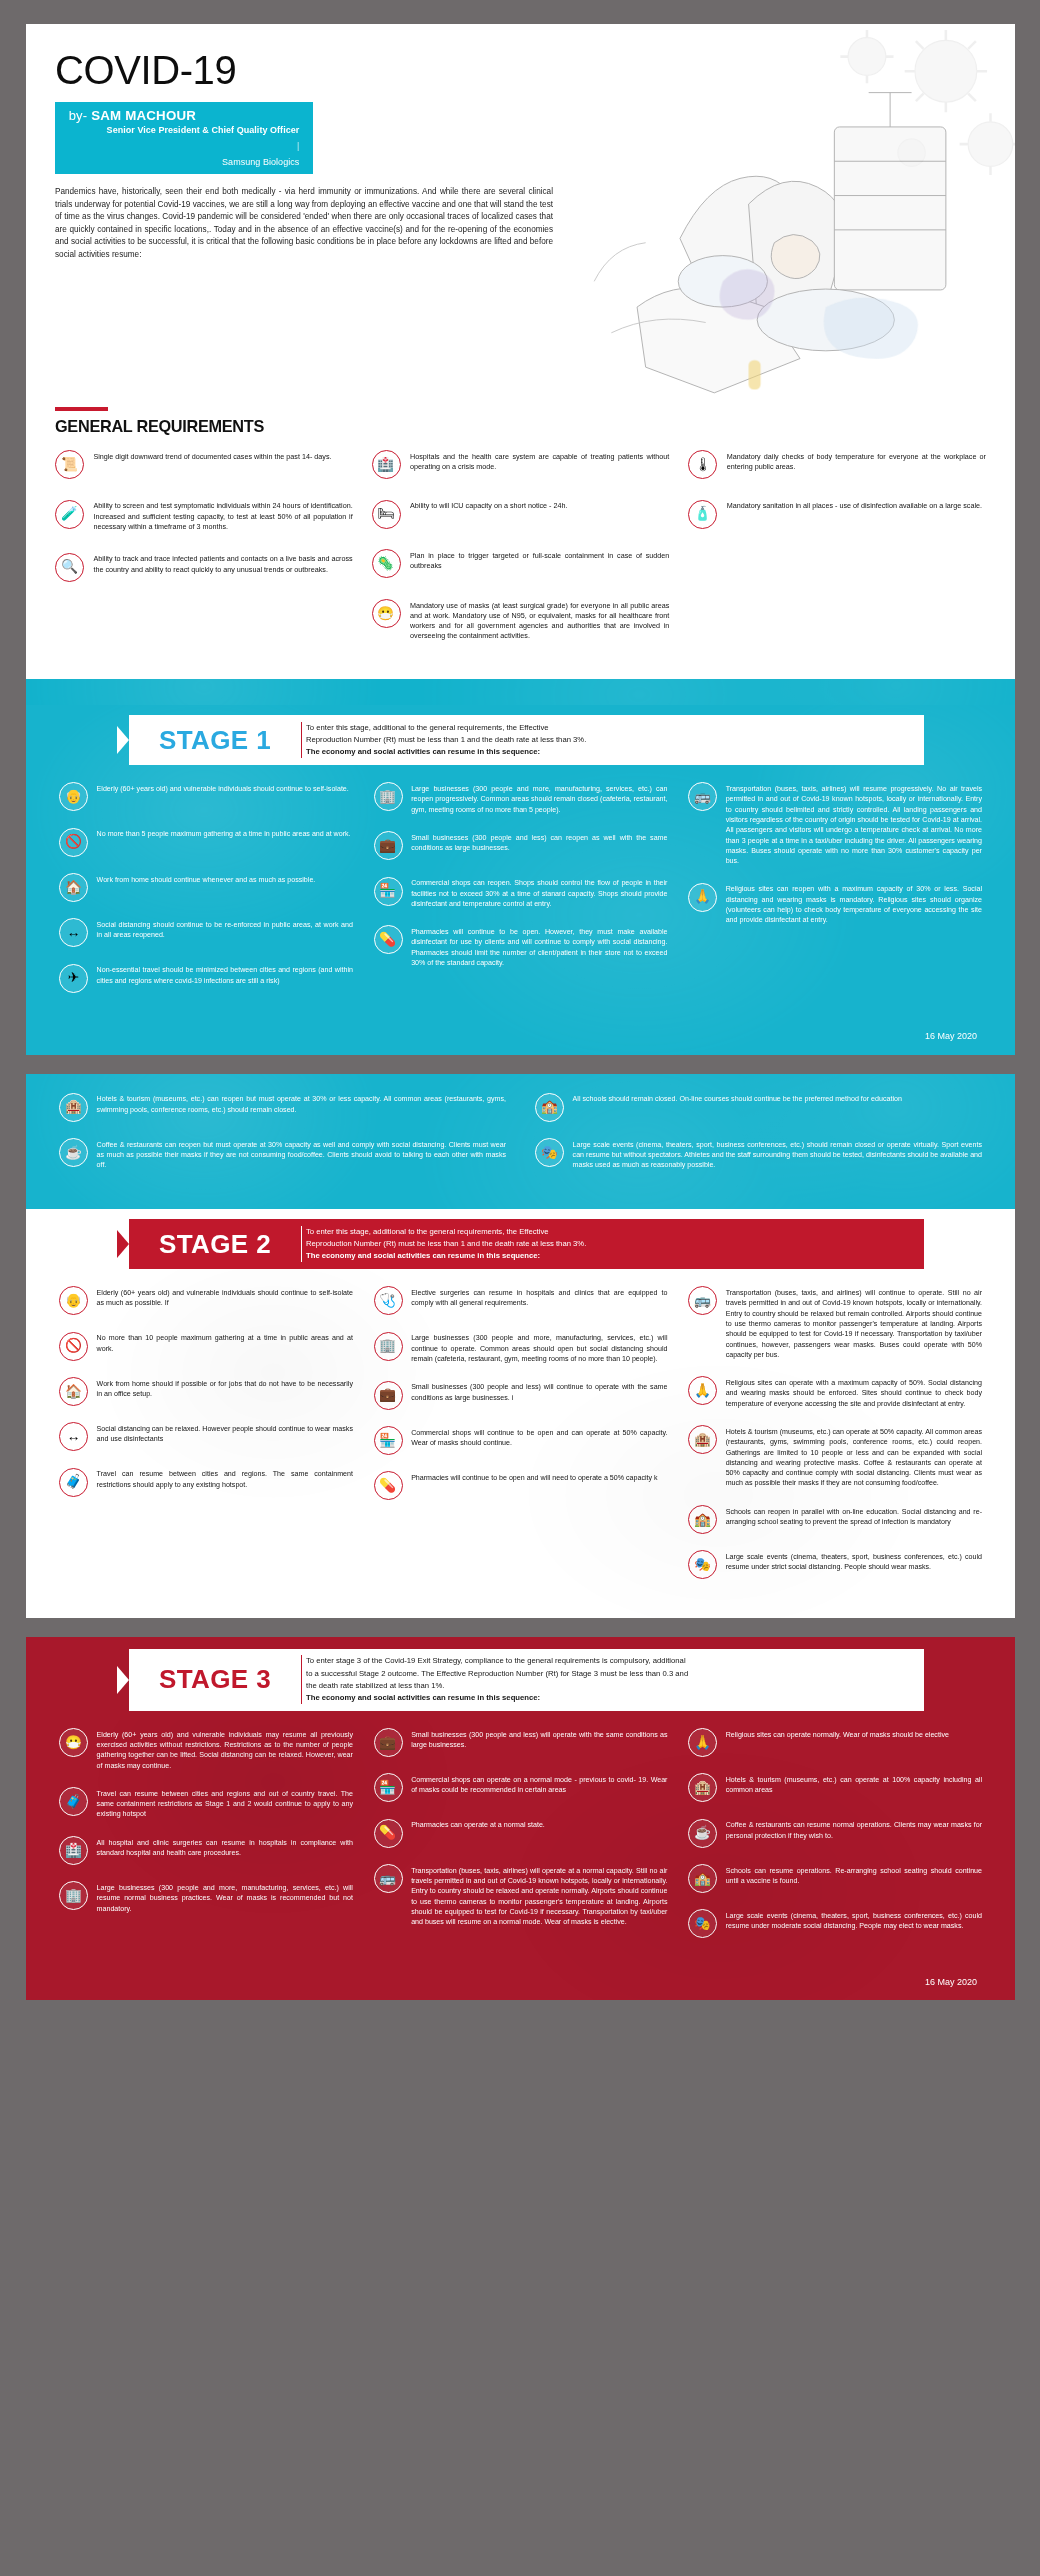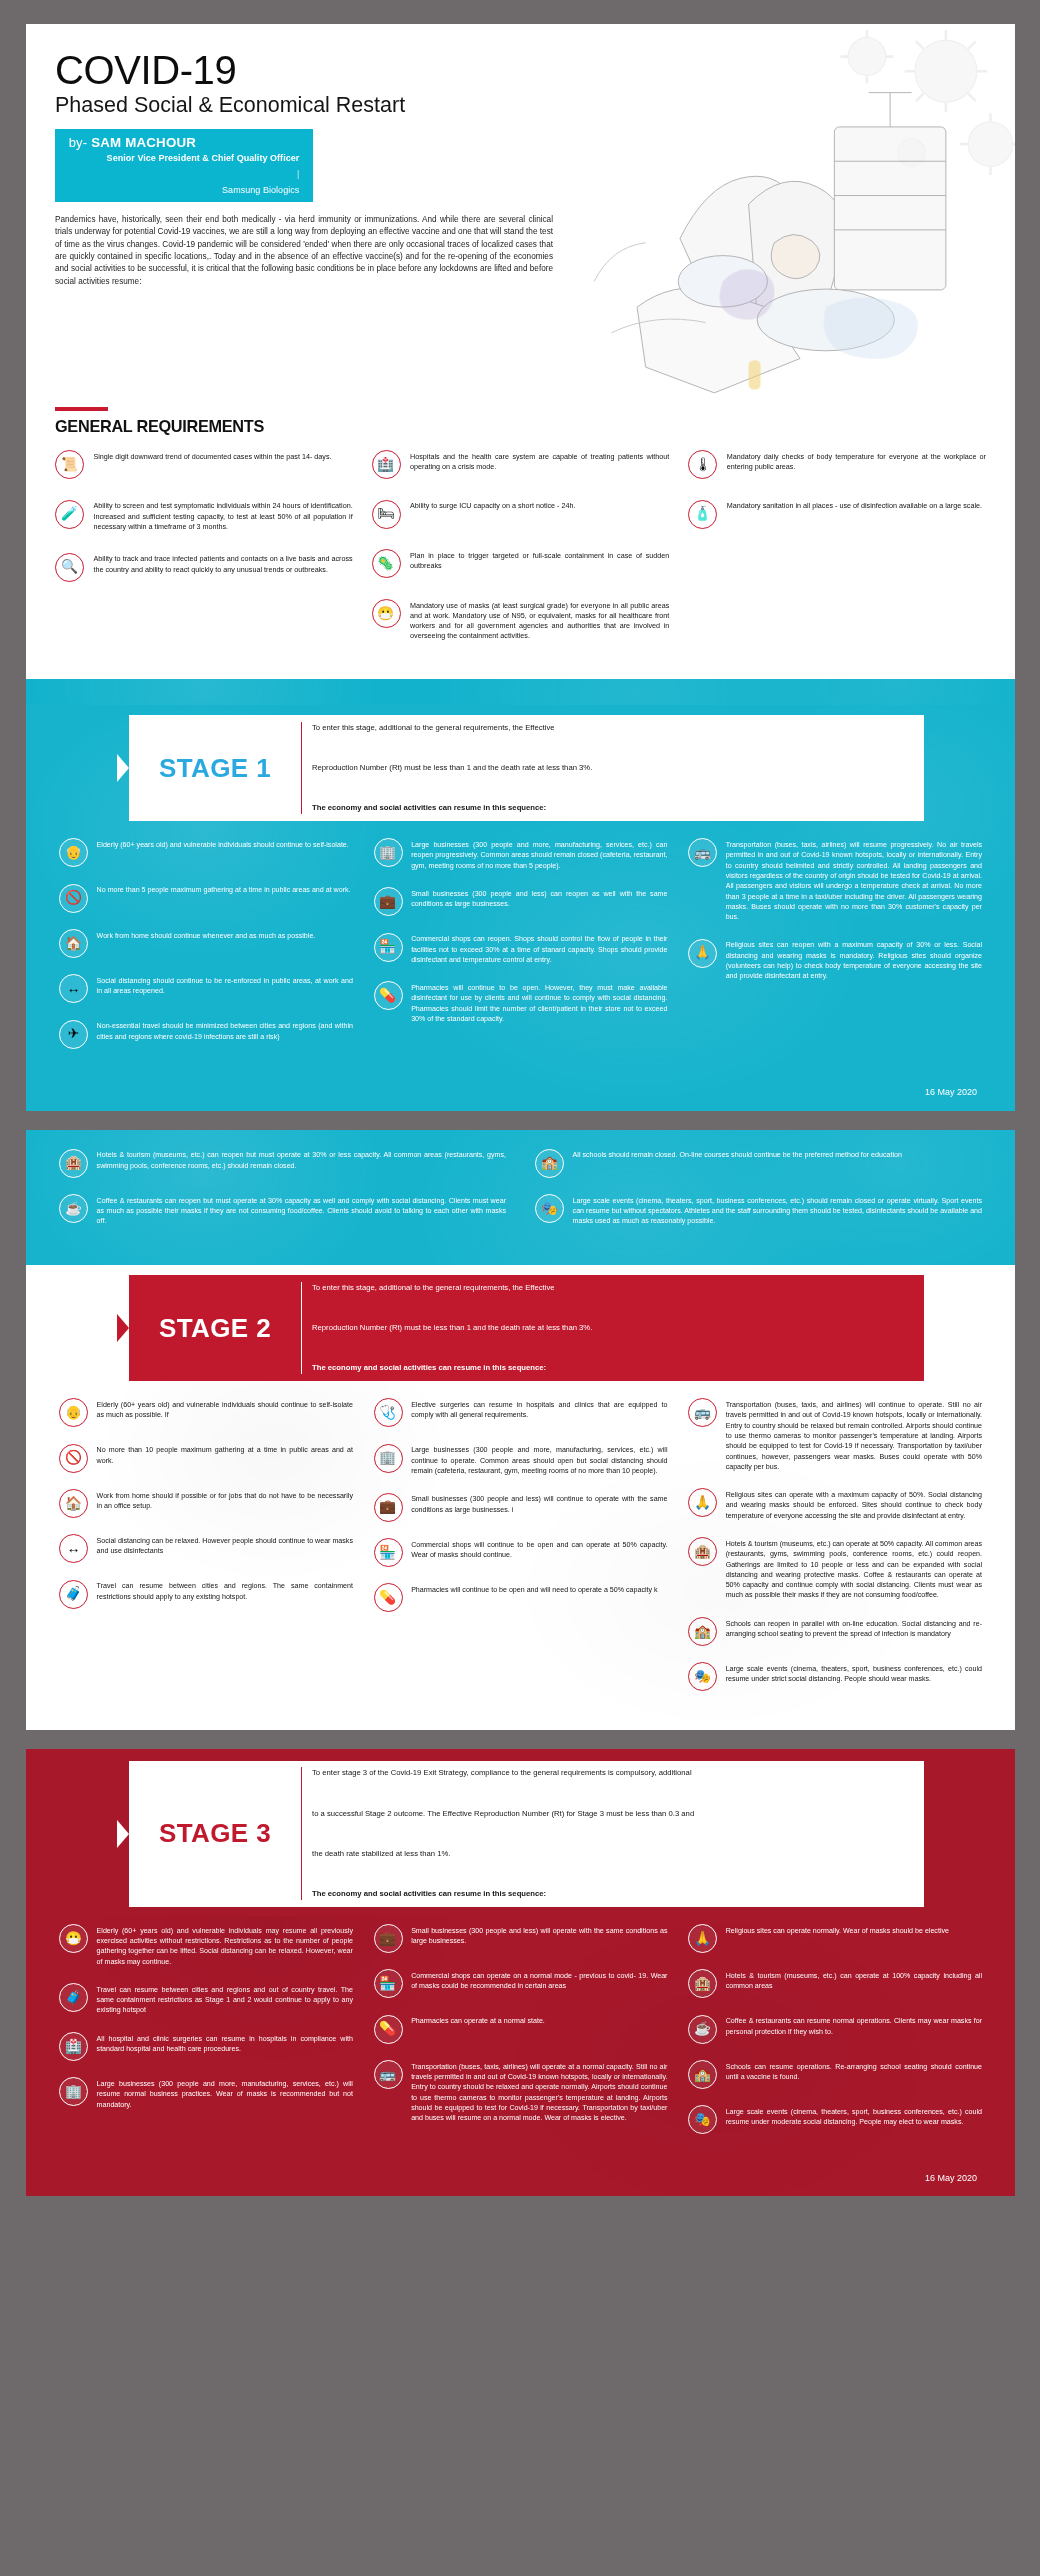--- a/index.html
+++ b/index.html
@@ -150,23 +150,23 @@
   .stage-num {
     flex: 0 0 172px;
     display: flex; align-items: center; justify-content: center;
     font-size: 26px; font-weight: 800; letter-spacing: 0.4px;
     color: #2aa9e0;
   }
   .stage-pill.red .stage-num { color: #fff; }
   .stage-pill.white-box .stage-num { color: #c0182c; }
   .stage-desc {
     border-left: 1.7px solid #c0182c;
-    padding-left: 10px;
+    padding-left: 4px;
     font-size: 7.7px; line-height: 1.58; color: #161616;
-    display: flex; flex-direction: column; justify-content: center; gap: 28px;
+    display: flex; flex-direction: column; justify-content: center;
   }
   .stage-pill.red .stage-desc { border-left-color: #fff; color: #fff; }
   .stage-desc .bold { font-weight: 700; }
 
   
   .stage-body { padding: 8.6px 33px 22px 33px; }
   .cols3 { display: grid; grid-template-columns: 1fr 1fr 1fr; column-gap: 20.6px; }
   .cols2 { display: grid; grid-template-columns: 1fr 1fr; column-gap: 29px; }
   .item { display: flex; gap: 8.6px; align-items: flex-start; margin-bottom: 16.3px; }
   .item .tx { font-size: 7.1px; line-height: 1.45; text-align: justify; padding-top: 1.7px; }
@@ -246,21 +246,20 @@
           <path d="M170 360 q50-24 110-12" stroke="#9a9a9a"></path>
         </g>
         <g opacity="0.6">
           <path d="M300 300 q20-22 46-10 q20 10 12 34 q-12 28-44 18 q-26-10-14-42z" fill="#b9a7d6" opacity=".5"></path>
           <path d="M420 330 q40-20 86-4 q30 12 18 40 q-16 32-68 22 q-48-10-36-58z" fill="#cfe0ef" opacity=".7"></path>
           <rect x="330" y="392" width="14" height="34" rx="6" fill="#f0d478"></rect>
         </g>
       </svg>
 
       <div class="title-main">COVID-19</div>
-      <div class="title-sub">Phased Social &amp; Economical Restart</div>
 
       <div class="byline">
         <div class="byline-1">
           <span>by-</span>
           <b>SAM MACHOUR</b>
         </div>
         <div class="byline-2">
           <span>Senior Vice President &amp; Chief Quality Officer</span>
           <span class="sep">|</span>
           <span class="co">Samsung Biologics</span>
@@ -298,21 +297,21 @@
             <div class="gr-item">
               <div class="ic">
                 <div class="ico">🏥</div>
               </div>
               <div class="tx">Hospitals and the health care system are capable of treating patients without operating on a crisis mode.</div>
             </div>
             <div class="gr-item">
               <div class="ic">
                 <div class="ico">🛏</div>
               </div>
-              <div class="tx">Ability to surge ICU capacity on a short notice - 24h.</div>
+              <div class="tx">Ability to will ICU capacity on a short notice - 24h.</div>
             </div>
             <div class="gr-item">
               <div class="ic">
                 <div class="ico">🦠</div>
               </div>
               <div class="tx">Plan in place to trigger targeted or full-scale containment in case of sudden outbreaks</div>
             </div>
             <div class="gr-item">
               <div class="ic">
                 <div class="ico">😷</div>

